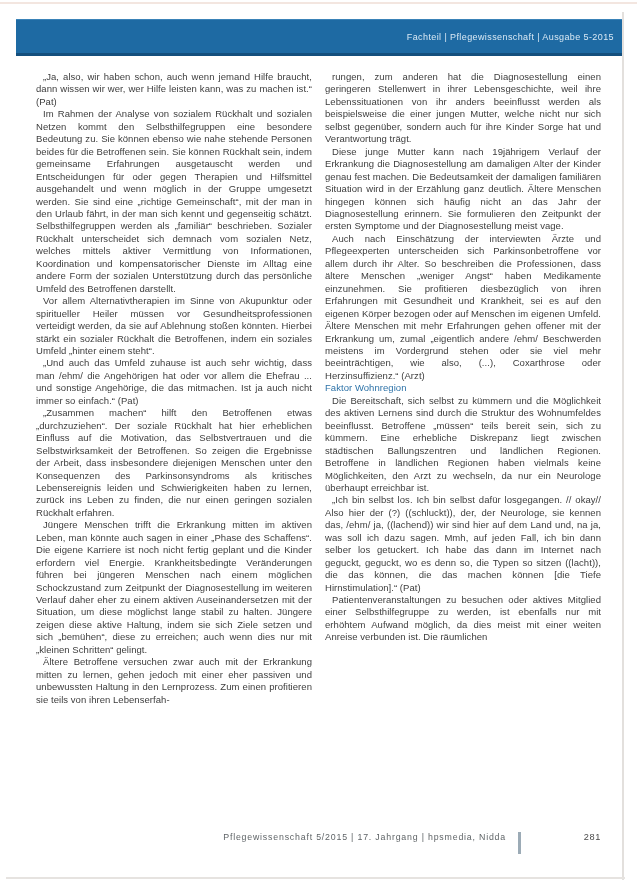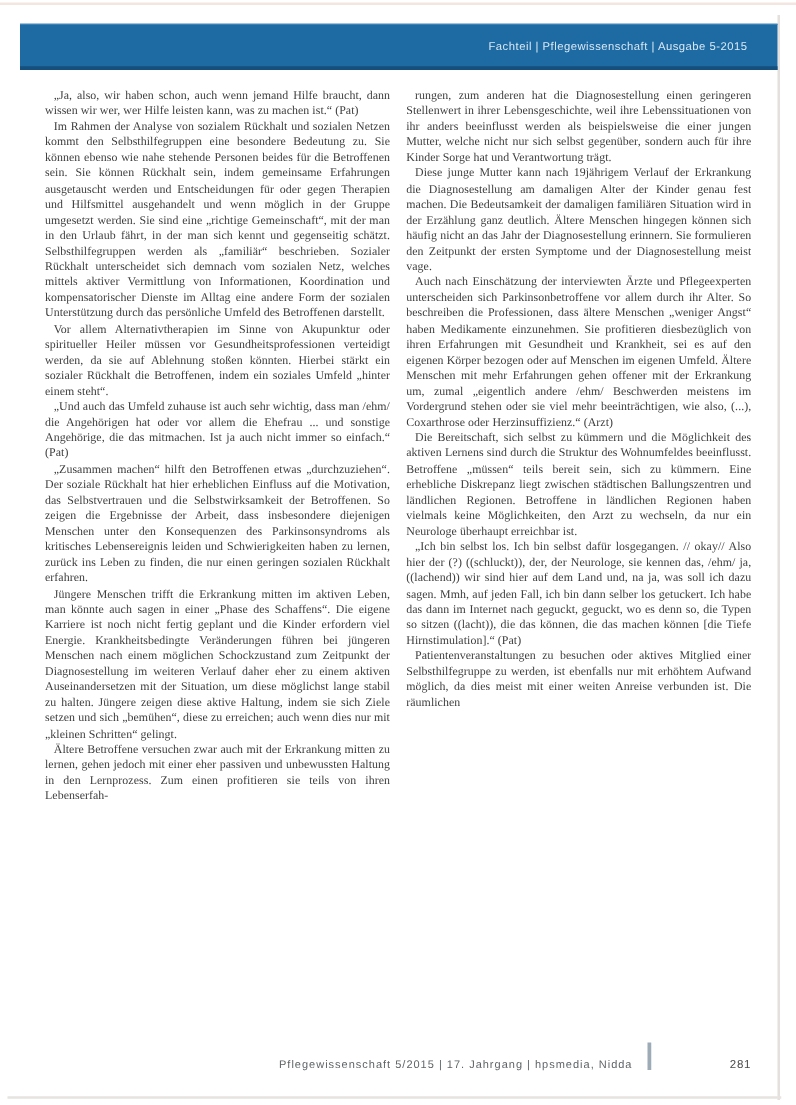--- a/index.html
+++ b/index.html
@@ -14,43 +14,43 @@
   .scan-edge-bottom{position:absolute;left:6px;right:12px;top:877px;height:2px;background:#e6e3e0;}
   .scan-edge-top{position:absolute;left:0;right:0;top:2px;height:2px;background:#f3e6e0;}
 
   
   .header-bar{
     position:absolute;left:16px;right:15px;top:19px;height:33px;
     background:#1e6aa3;border-bottom:3px solid #144f7d;border-top:1px solid #3a83b8;
     display:flex;align-items:center;justify-content:flex-end;
   }
   .header-bar .label{
-    color:#d9e9f5;font-size:9px;letter-spacing:.4px;padding-right:24px;
+    color:#d9e9f5;font-size:9px;letter-spacing:.4px;padding-right:8px;
   }
 
   
   .columns{
     position:absolute;left:36px;right:36px;top:71px;height:742px;
     display:flex;gap:13px;overflow:hidden;
   }
   .col{flex:1 1 0;overflow:hidden;}
   .col p.para{
     margin:0;color:#3d3d3d;font-size:9.5px;line-height:12.45px;
-    text-align:justify;text-indent:7px;letter-spacing:.05px;font-family:Liberation Serif, serif;
+    text-align:justify;text-indent:7px;letter-spacing:.05px;
   }
   .col h3.subhead{
     margin:0;color:#2e73a8;font-size:9.5px;line-height:12.45px;font-weight:normal;
     text-align:left;letter-spacing:.05px;
   }
   .col .gap{margin-top:12px;}
 
   
   .footer{
     position:absolute;left:36px;right:36px;top:832px;height:24px;
-    display:flex;align-items:flex-end;justify-content:flex-end;
+    display:flex;align-items:flex-start;justify-content:flex-end;
   }
   .footer .journal-line{
     color:#5f6467;font-size:8.8px;letter-spacing:.8px;white-space:nowrap;
   }
   .footer .divider{
     width:3px;height:22px;background:#9cabb6;margin-left:12px;
   }
   .footer .page-number{
     color:#4a4a4a;font-size:9.2px;letter-spacing:.6px;
     margin-left:56px;min-width:24px;text-align:right;
@@ -74,20 +74,21 @@
       <p class="para gap">Vor allem Alternativtherapien im Sinne von Akupunktur oder spiritueller Heiler müssen vor Gesundheitsprofessionen verteidigt werden, da sie auf Ablehnung stoßen könnten. Hierbei stärkt ein sozialer Rückhalt die Betroffenen, indem ein soziales Umfeld „hinter einem steht“.</p>
       <p class="para">„Und auch das Umfeld zuhause ist auch sehr wichtig, dass man /ehm/ die Angehörigen hat oder vor allem die Ehefrau ... und sonstige Angehörige, die das mitmachen. Ist ja auch nicht immer so einfach.“ (Pat)</p>
       <p class="para gap">„Zusammen machen“ hilft den Betroffenen etwas „durchzuziehen“. Der soziale Rückhalt hat hier erheblichen Einfluss auf die Motivation, das Selbstvertrauen und die Selbstwirksamkeit der Betroffenen. So zeigen die Ergebnisse der Arbeit, dass insbesondere diejenigen Menschen unter den Konsequenzen des Parkinsonsyndroms als kritisches Lebensereignis leiden und Schwierigkeiten haben zu lernen, zurück ins Leben zu finden, die nur einen geringen sozialen Rückhalt erfahren.</p>
       <p class="para">Jüngere Menschen trifft die Erkrankung mitten im aktiven Leben, man könnte auch sagen in einer „Phase des Schaffens“. Die eigene Karriere ist noch nicht fertig geplant und die Kinder erfordern viel Energie. Krankheitsbedingte Veränderungen führen bei jüngeren Menschen nach einem möglichen Schockzustand zum Zeitpunkt der Diagnosestellung im weiteren Verlauf daher eher zu einem aktiven Auseinandersetzen mit der Situation, um diese möglichst lange stabil zu halten. Jüngere zeigen diese aktive Haltung, indem sie sich Ziele setzen und sich „bemühen“, diese zu erreichen; auch wenn dies nur mit „kleinen Schritten“ gelingt.</p>
       <p class="para gap">Ältere Betroffene versuchen zwar auch mit der Erkrankung mitten zu lernen, gehen jedoch mit einer eher passiven und unbewussten Haltung in den Lernprozess. Zum einen profitieren sie teils von ihren Lebenserfah-</p>
     </div>
   <div class="col">
       <p class="para">rungen, zum anderen hat die Diagnosestellung einen geringeren Stellenwert in ihrer Lebensgeschichte, weil ihre Lebenssituationen von ihr anders beeinflusst werden als beispielsweise die einer jungen Mutter, welche nicht nur sich selbst gegenüber, sondern auch für ihre Kinder Sorge hat und Verantwortung trägt.</p>
       <p class="para">Diese junge Mutter kann nach 19jährigem Verlauf der Erkrankung die Diagnosestellung am damaligen Alter der Kinder genau fest machen. Die Bedeutsamkeit der damaligen familiären Situation wird in der Erzählung ganz deutlich. Ältere Menschen hingegen können sich häufig nicht an das Jahr der Diagnosestellung erinnern. Sie formulieren den Zeitpunkt der ersten Symptome und der Diagnosestellung meist vage.</p>
       <p class="para gap">Auch nach Einschätzung der interviewten Ärzte und Pflegeexperten unterscheiden sich Parkinsonbetroffene vor allem durch ihr Alter. So beschreiben die Professionen, dass ältere Menschen „weniger Angst“ haben Medikamente einzunehmen. Sie profitieren diesbezüglich von ihren Erfahrungen mit Gesundheit und Krankheit, sei es auf den eigenen Körper bezogen oder auf Menschen im eigenen Umfeld. Ältere Menschen mit mehr Erfahrungen gehen offener mit der Erkrankung um, zumal „eigentlich andere /ehm/ Beschwerden meistens im Vordergrund stehen oder sie viel mehr beeinträchtigen, wie also, (...), Coxarthrose oder Herzinsuffizienz.“ (Arzt)</p>
+      <h3 class="subhead gap">Faktor Wohnregion</h3>
       <p class="para">Die Bereitschaft, sich selbst zu kümmern und die Möglichkeit des aktiven Lernens sind durch die Struktur des Wohnumfeldes beeinflusst. Betroffene „müssen“ teils bereit sein, sich zu kümmern. Eine erhebliche Diskrepanz liegt zwischen städtischen Ballungszentren und ländlichen Regionen. Betroffene in ländlichen Regionen haben vielmals keine Möglichkeiten, den Arzt zu wechseln, da nur ein Neurologe überhaupt erreichbar ist.</p>
       <p class="para">„Ich bin selbst los. Ich bin selbst dafür losgegangen. // okay// Also hier der (?) ((schluckt)), der, der Neurologe, sie kennen das, /ehm/ ja, ((lachend)) wir sind hier auf dem Land und, na ja, was soll ich dazu sagen. Mmh, auf jeden Fall, ich bin dann selber los getuckert. Ich habe das dann im Internet nach geguckt, geguckt, wo es denn so, die Typen so sitzen ((lacht)), die das können, die das machen können [die Tiefe Hirnstimulation].“ (Pat)</p>
       <p class="para gap">Patientenveranstaltungen zu besuchen oder aktives Mitglied einer Selbsthilfegruppe zu werden, ist ebenfalls nur mit erhöhtem Aufwand möglich, da dies meist mit einer weiten Anreise verbunden ist. Die räumlichen</p>
     </div>
 </div>
 
 <div class="footer">
   <span class="journal-line">Pflegewissenschaft 5/2015 | 17. Jahrgang | hpsmedia, Nidda</span>
   <span class="divider"></span>
   <span class="page-number">281</span>

